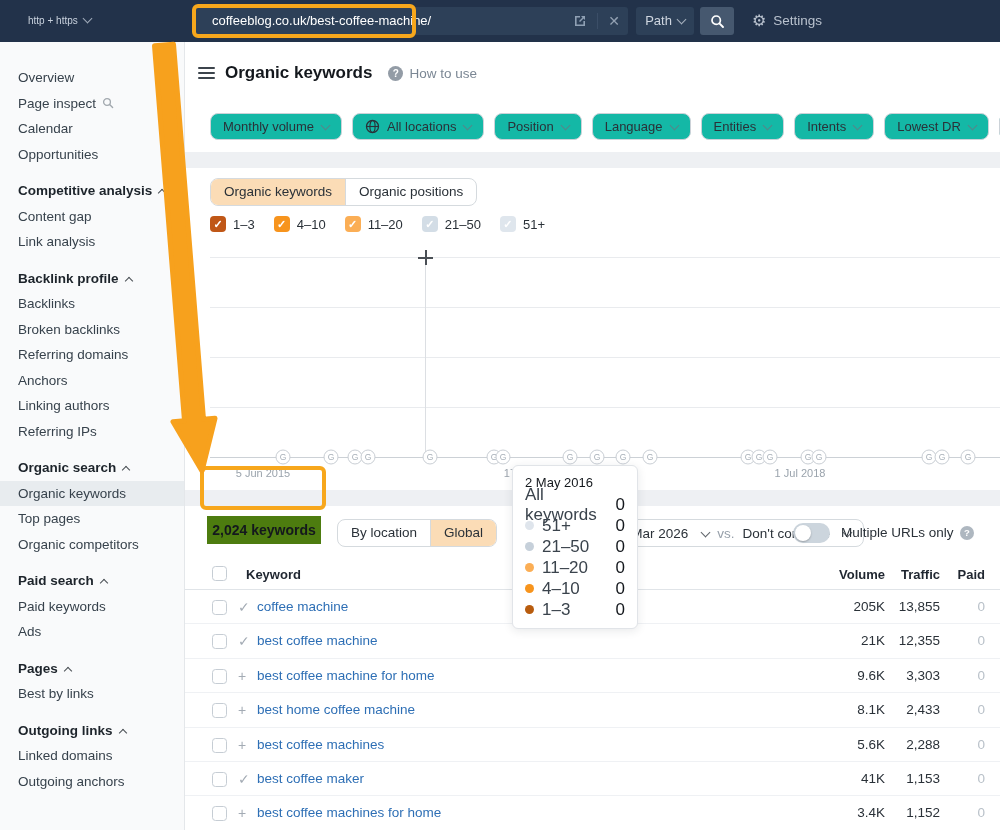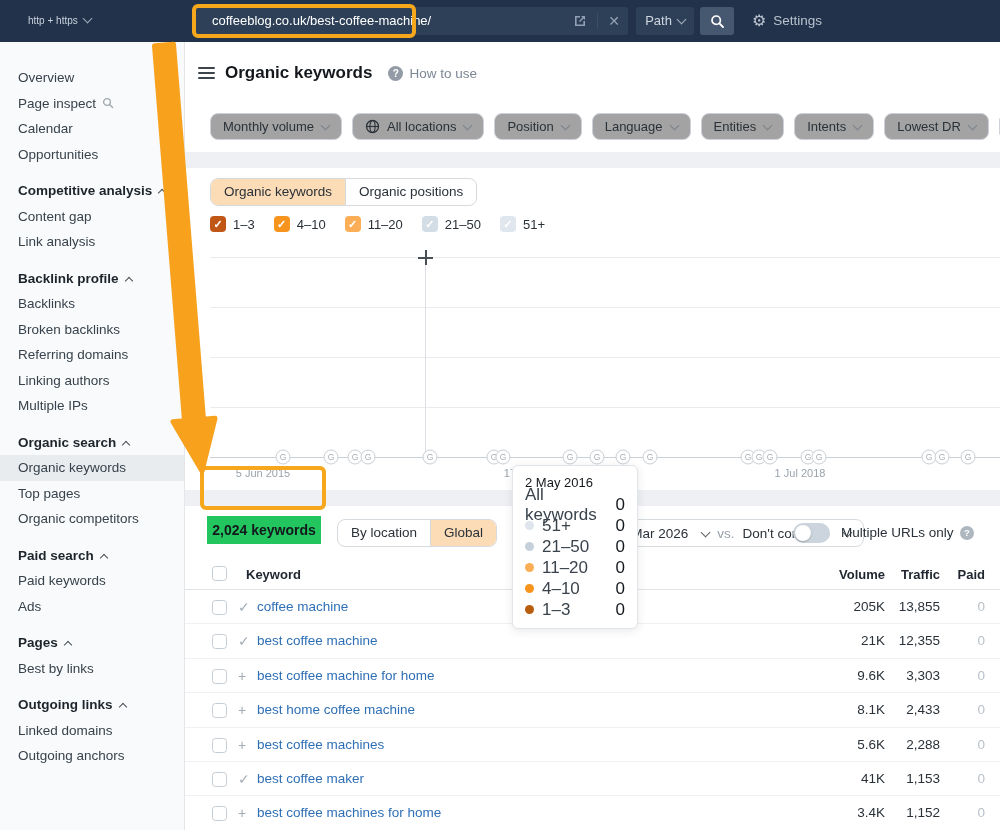--- a/index.html
+++ b/index.html
@@ -35,21 +35,21 @@
   .main { position:absolute; left:185px; top:42px; width:815px; bottom:0; background:#fff; }
 
   .report-header { position:absolute; left:0; top:18px; height:26px; display:flex; align-items:center; }
   .hamburger { margin-left:13px; width:17px; cursor:pointer; }
   .hamburger div { height:2px; background:#3c444c; margin:3px 0; border-radius:1px; }
   .page-title { margin-left:10px; font-size:17px; font-weight:bold; color:#14181d; }
   .help-q { margin-left:16px; width:15px; height:15px; border-radius:50%; background:#939ca6; color:#fff; font-size:10px; font-weight:bold; text-align:center; line-height:15px; }
   .help-label { margin-left:6px; font-size:13.5px; color:#7b8794; cursor:pointer; }
 
   .filters { position:absolute; left:25px; right:0; top:71px; height:29px; display:flex; gap:10px; overflow:hidden; }
-  .chip { flex:0 0 auto; height:27px; border:1px solid #ccd2d8; border-radius:8px; background:#a3a3a3; display:flex; align-items:center; gap:7px; padding:0 12px; font-size:13px; color:#2a3138; cursor:pointer; white-space:nowrap; }
+  .chip { flex:0 0 auto; height:27px; border:1px solid #ccd2d8; border-radius:8px; background:#14b8a6; display:flex; align-items:center; gap:7px; padding:0 12px; font-size:13px; color:#2a3138; cursor:pointer; white-space:nowrap; }
   .chip .chev { margin-left:1px; margin-bottom:3px; color:#6b7681; }
 
   .band { position:absolute; left:0; right:0; height:16px; background:#eef0f3; }
   .band-1 { top:110px; }
   .band-2 { top:448px; }
 
   .view-tabs { position:absolute; left:25px; top:136px; height:28px; display:flex; border:1px solid #d5dade; border-radius:8px; overflow:hidden; background:#fff; }
   .vtab { padding:0 13px; line-height:26px; font-size:13.5px; color:#2a3138; cursor:pointer; }
   .vtab.sel { background:#fbdcb6; }
   .vtab + .vtab { border-left:1px solid #d5dade; }
@@ -72,21 +72,21 @@
 
   .tooltip { position:absolute; left:327px; top:220px; width:126px; background:#fff; border:1px solid #e1e4e8; border-radius:6px; box-shadow:0 2px 10px rgba(30,40,50,.10); padding:9px 12px 8px; z-index:20; }
   .tt-date { font-size:13px; font-weight:normal; color:#14181d; margin-bottom:4px; }
   .tt-row { display:flex; align-items:center; height:21px; font-size:17px; color:#3a434c; }
   .tt-dot { width:9px; height:9px; border-radius:50%; margin-right:8px; flex:0 0 auto; }
   .tt-label { flex:1; }
   .tt-val { color:#14181d; }
 
   
   .hl-count { left:200px; top:466px; width:126px; height:44px; }
-  .kw-count { position:absolute; left:22px; top:474px; width:114px; height:28px; background:#22c55e; font-size:14px; font-weight:bold; color:#14181d; line-height:28px; text-align:center; }
+  .kw-count { position:absolute; left:22px; top:474px; width:114px; height:28px; background:#4d7c0f; font-size:14px; font-weight:bold; color:#14181d; line-height:28px; text-align:center; }
   .scope { position:absolute; left:152px; top:477px; height:28px; display:flex; border:1px solid #d5dade; border-radius:8px; overflow:hidden; background:#fff; }
   .scope .vtab { line-height:26px; }
   .datebar { position:absolute; left:400px; top:477px; height:28px; border:1px solid #d5dade; border-radius:8px; background:#fff; display:flex; align-items:center; gap:8px; padding:0 12px; font-size:13.5px; color:#2a3138; cursor:pointer; }
   .datebar .vs { color:#98a1ab; }
   .toggle { position:absolute; left:608px; top:481px; width:37px; height:20px; border-radius:10px; background:#ccd5dd; cursor:pointer; }
   .toggle .knob { position:absolute; left:2px; top:2px; width:16px; height:16px; border-radius:50%; background:#fff; box-shadow:0 1px 2px rgba(0,0,0,.25); }
   .toggle-label { position:absolute; left:656px; top:481px; font-size:13.5px; color:#2a3138; line-height:20px; }
   .toggle-q { position:absolute; left:775px; top:484px; width:14px; height:14px; border-radius:50%; background:#aeb7c0; color:#fff; font-size:9.5px; font-weight:bold; text-align:center; line-height:14px; }
 
   
@@ -147,22 +147,23 @@
       </svg></div>
     <div class="sb-item"><span class="sb-label">Calendar</span></div>
     <div class="sb-item"><span class="sb-label">Opportunities</span></div>
     <div class="sb-item sb-header"><span class="sb-label">Competitive analysis</span><span class="chev-up sb-caret"></span></div>
     <div class="sb-item"><span class="sb-label">Content gap</span></div>
     <div class="sb-item"><span class="sb-label">Link analysis</span></div>
     <div class="sb-item sb-header"><span class="sb-label">Backlink profile</span><span class="chev-up sb-caret"></span></div>
     <div class="sb-item"><span class="sb-label">Backlinks</span></div>
     <div class="sb-item"><span class="sb-label">Broken backlinks</span></div>
     <div class="sb-item"><span class="sb-label">Referring domains</span></div>
+    <div class="sb-item"><span class="sb-label">Anchors</span></div>
     <div class="sb-item"><span class="sb-label">Linking authors</span></div>
-    <div class="sb-item"><span class="sb-label">Multiple IPs</span></div>
+    <div class="sb-item"><span class="sb-label">Referring IPs</span></div>
     <div class="sb-item sb-header"><span class="sb-label">Organic search</span><span class="chev-up sb-caret"></span></div>
     <div class="sb-item sb-selected"><span class="sb-label">Organic keywords</span></div>
     <div class="sb-item"><span class="sb-label">Top pages</span></div>
     <div class="sb-item"><span class="sb-label">Organic competitors</span></div>
     <div class="sb-item sb-header"><span class="sb-label">Paid search</span><span class="chev-up sb-caret"></span></div>
     <div class="sb-item"><span class="sb-label">Paid keywords</span></div>
     <div class="sb-item"><span class="sb-label">Ads</span></div>
     <div class="sb-item sb-header"><span class="sb-label">Pages</span><span class="chev-up sb-caret"></span></div>
     <div class="sb-item"><span class="sb-label">Best by links</span></div>
     <div class="sb-item sb-header"><span class="sb-label">Outgoing links</span><span class="chev-up sb-caret"></span></div>

